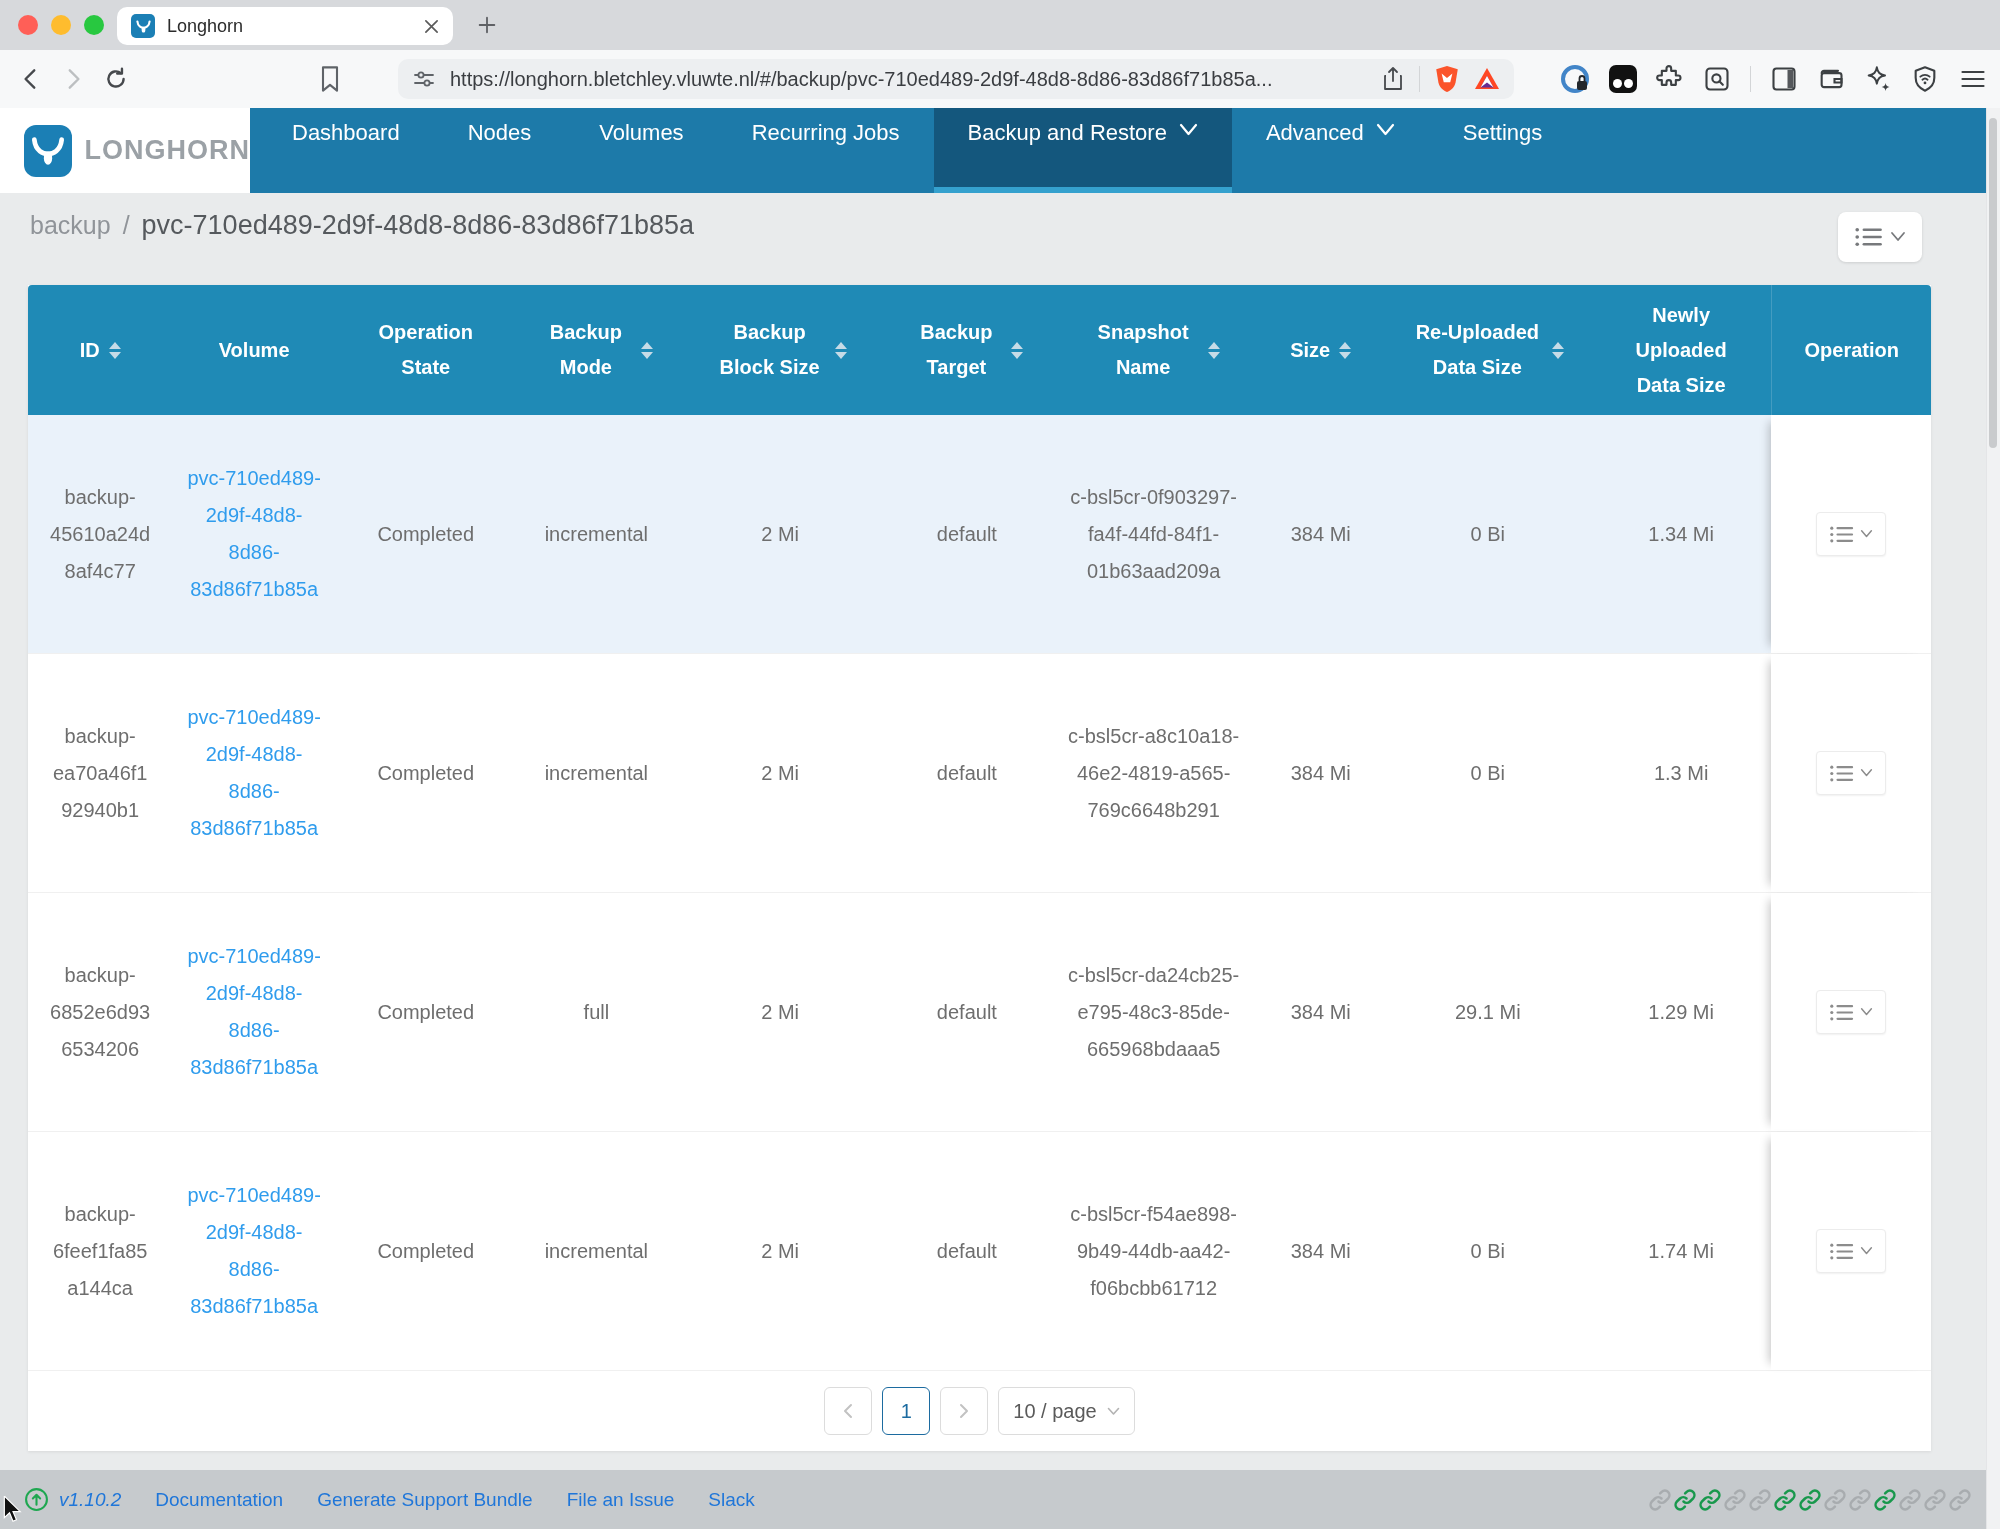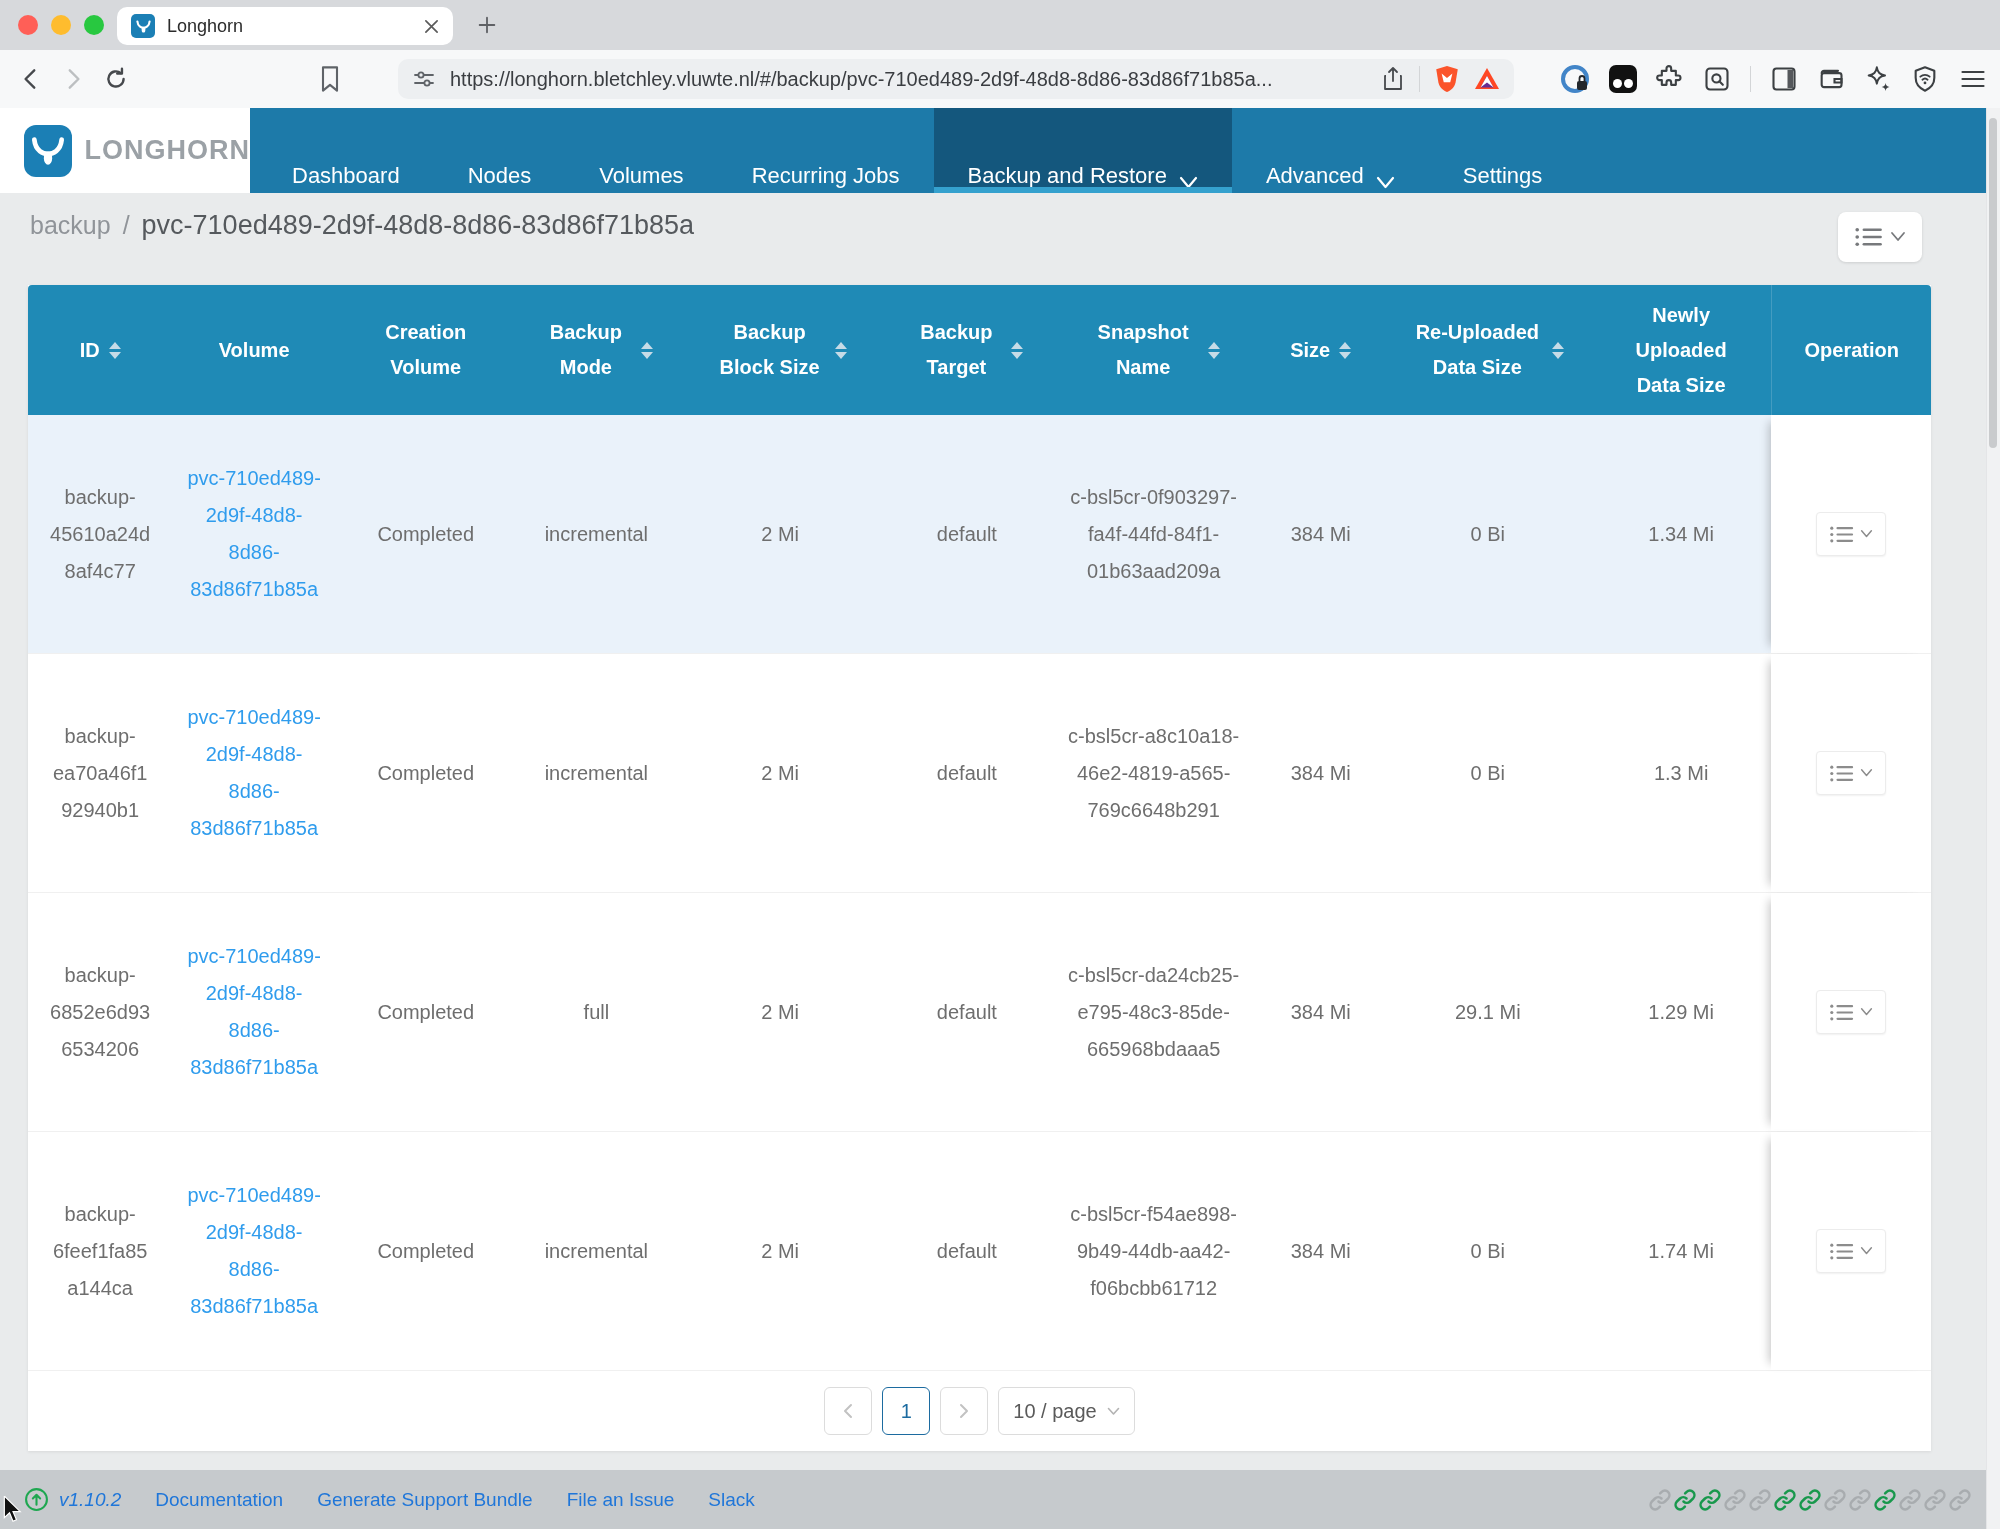--- a/index.html
+++ b/index.html
@@ -28,21 +28,21 @@
   .right-icons{position:absolute;right:12px;top:12px;display:flex;align-items:center;gap:19px;height:34px;}
   .blackdots{width:28px;height:28px;border-radius:7px;background:#111;position:relative;}
   .blackdots::before,.blackdots::after{content:"";position:absolute;bottom:5px;width:9px;height:9px;border-radius:50%;background:#fff;}
   .blackdots::before{left:4px;} .blackdots::after{right:4px;}
   
   .navbar{position:absolute;top:108px;left:0;right:0;height:85px;background:#1d7aa9;display:flex;}
   .brand{width:250px;background:#fff;display:flex;align-items:center;gap:13px;padding-left:24px;box-sizing:border-box;}
   .logo{width:52px;height:52px;border-radius:12px;background:#1b7fb5;display:flex;align-items:center;justify-content:center;}
   .brand-name{font-size:27px;font-weight:bold;color:#9ba1a6;letter-spacing:1px;}
   .nav-items{display:flex;flex:1;margin-left:8px;}
-  .nav-item{display:flex;align-items:flex-end;gap:12px;padding:4px 34px;color:#fff;font-size:22px;cursor:pointer;position:relative;}
+  .nav-item{display:flex;align-items:flex-start;gap:12px;padding:12px 34px;color:#fff;font-size:22px;cursor:pointer;position:relative;}
   .nav-item.active{background:#14577d;}
   .nav-item.active::after{content:"";position:absolute;left:0;right:0;bottom:0;height:6px;background:#35a1ce;}
   .nav-item .caret{margin-top:3px;}
   
   .crumb-band{position:absolute;top:193px;left:0;right:0;height:64px;display:flex;align-items:center;padding-left:30px;box-sizing:border-box;}
   .crumb-section{font-size:25px;color:#909499;cursor:pointer;}
   .crumb-sep{font-size:25px;color:#909499;margin:0 12px;}
   .crumb-title{font-size:27px;color:#55595d;}
   .view-btn{position:absolute;right:78px;top:19px;width:84px;height:50px;background:#fff;border-radius:8px;
             box-shadow:0 1px 3px rgba(0,0,0,.12);display:flex;align-items:center;justify-content:center;gap:6px;cursor:pointer;}
@@ -298,21 +298,21 @@
         <span class="lbl">ID</span>
         <span class="sorter">
           <i class="up"></i>
           <i class="dn"></i>
         </span>
       </div>
       <div class="th c2">
         <span class="lbl">Volume</span>
       </div>
       <div class="th c3">
-        <span class="lbl">Creation Volume</span>
+        <span class="lbl">Operation State</span>
       </div>
       <div class="th c4">
         <span class="lbl">Backup Mode</span>
         <span class="sorter">
           <i class="up"></i>
           <i class="dn"></i>
         </span>
       </div>
       <div class="th c5">
         <span class="lbl">Backup Block Size</span>

